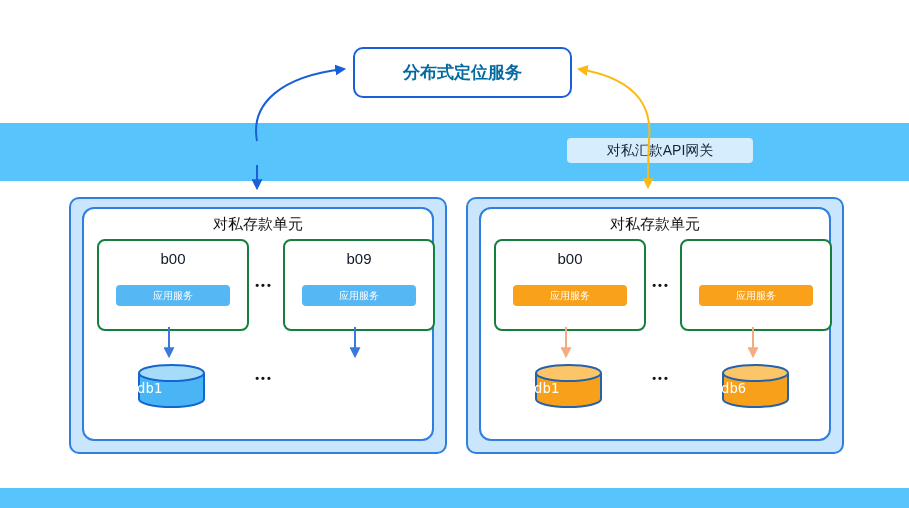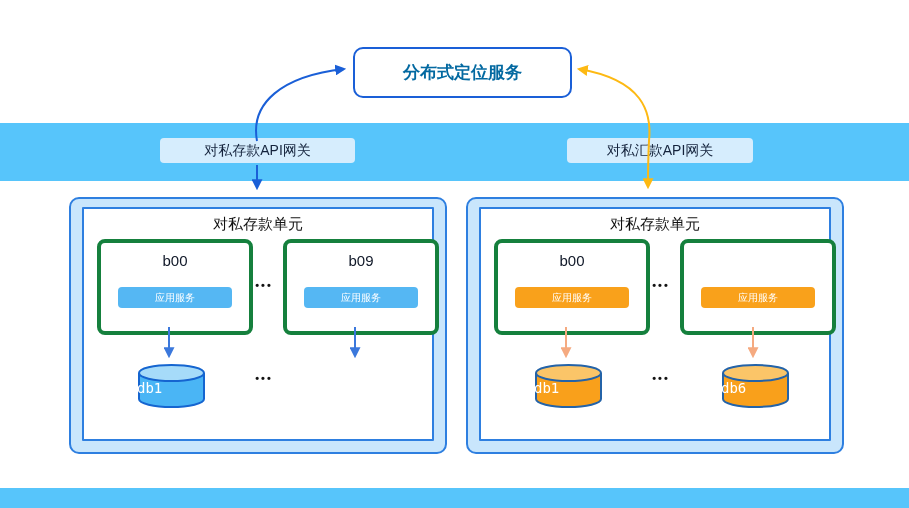--- a/index.html
+++ b/index.html
@@ -24,29 +24,29 @@
   .gw-left{left:160px;width:195px;}
   .gw-right{left:567px;width:186px;}
   .unit{
     position:absolute;top:197px;width:374px;height:253px;
     background:#C9E6FC;border:2px solid #2E7FE0;border-radius:10px;z-index:2;
   }
   .unit-left{left:69px;}
   .unit-right{left:466px;}
   .unit-inner{
     position:absolute;left:11px;top:8px;right:11px;bottom:11px;
-    background:#fff;border:2px solid #2E7FE0;border-radius:1px;
+    background:#fff;border:2px solid #2E7FE0;border-radius:12px;
   }
   .unit-title{
     position:absolute;top:6px;left:0;width:100%;text-align:center;
     font-size:15px;font-weight:500;color:#111;
   }
   .node{
     position:absolute;top:30px;width:148px;height:88px;
-    background:#fff;border:4px solid #15803d;border-radius:8px;
+    background:#fff;border:2px solid #15803d;border-radius:8px;
   }
   .node-a{left:13px;}
   .node-b{left:199px;}
   .node-name{margin-top:9px;text-align:center;font-size:15px;color:#101828;}
   .chip{
     position:absolute;left:50%;transform:translateX(-50%);top:44px;
     width:114px;height:21px;line-height:21px;border-radius:4px;
     text-align:center;font-size:10px;color:#fff;
   }
   .chip-blue{background:#55B7F3;}
@@ -76,23 +76,20 @@
 
 <div class="canvas">
 
   <div class="band top-band"></div>
   <div class="band bottom-band"></div>
 
   <div class="service-box">
     <span>分布式定位服务</span>
   </div>
 
-  <div class="gw-chip gw-left">
-    <span>对私存款API网关</span>
-  </div>
   <div class="gw-chip gw-right">
     <span>对私汇款API网关</span>
   </div>
 
   <div class="unit unit-left">
     <div class="unit-inner">
       <div class="unit-title">对私存款单元</div>
 
       <div class="node node-a">
         <div class="node-name">b00</div>

